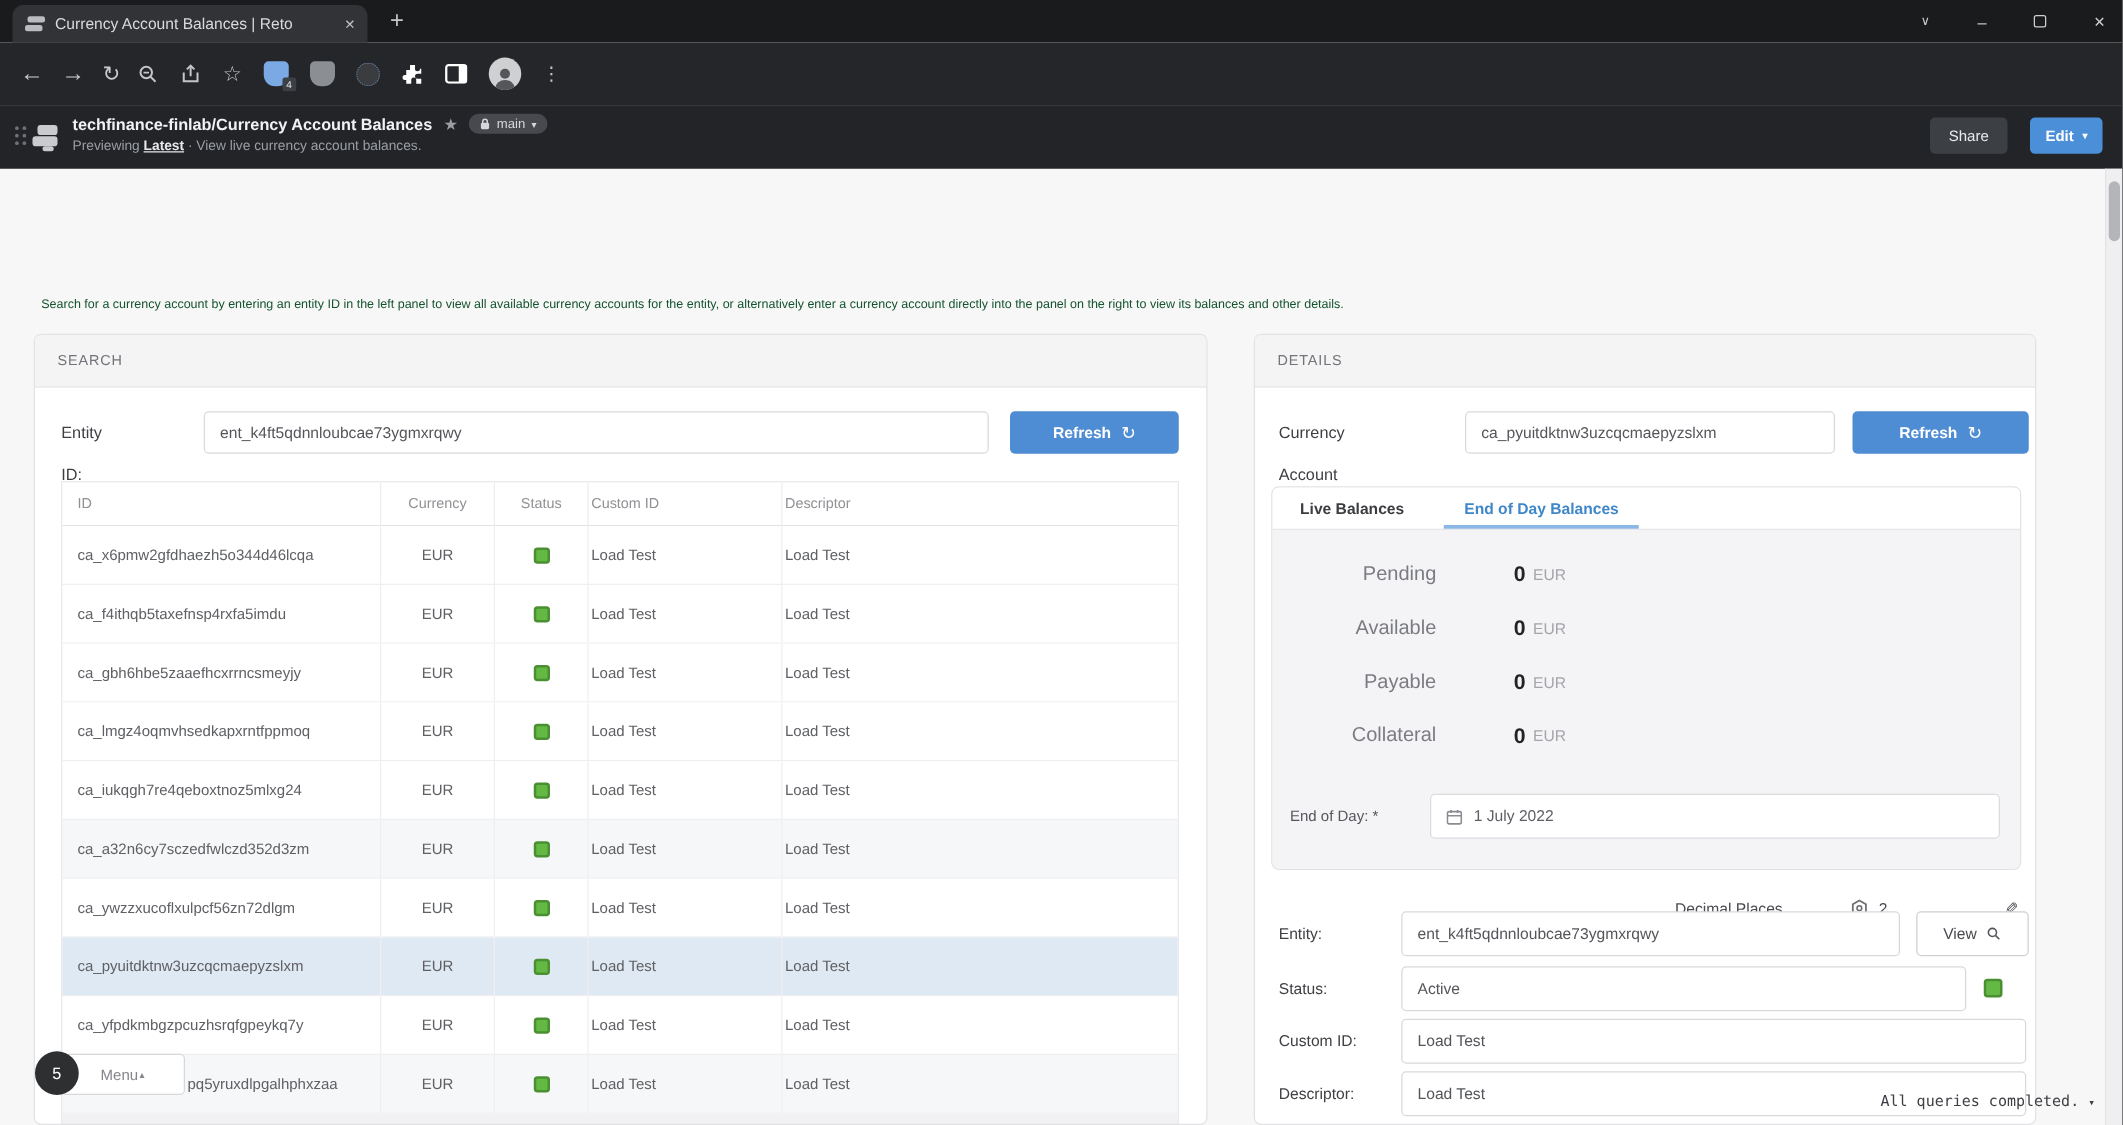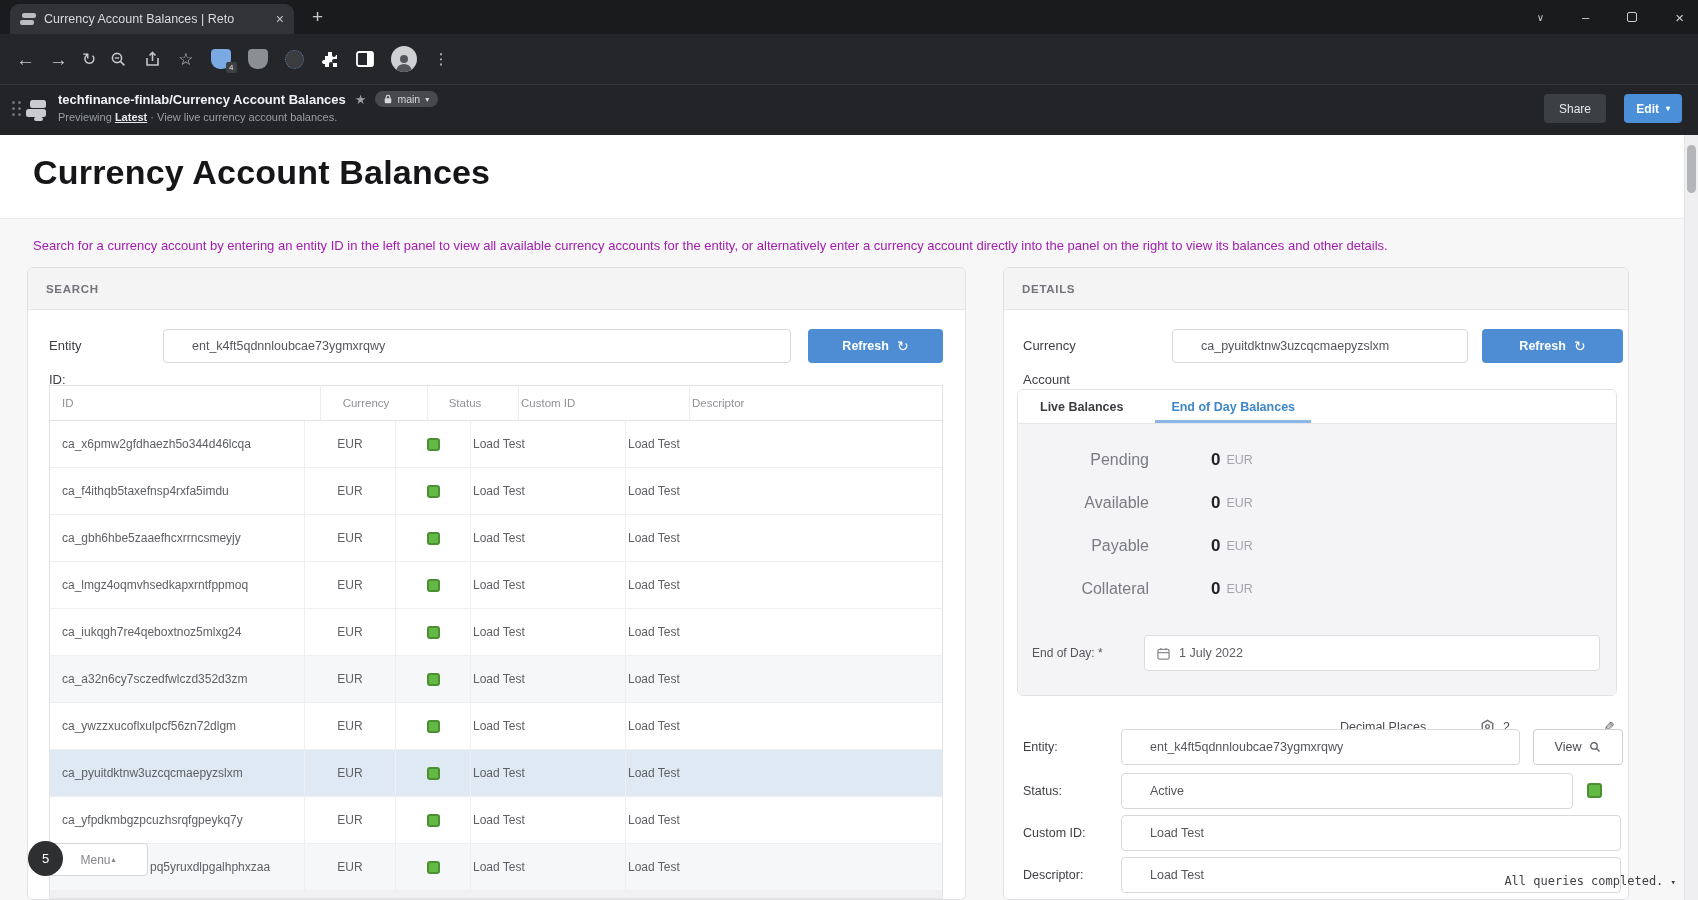--- a/index.html
+++ b/index.html
@@ -61,44 +61,44 @@
   .app-line2 .latest { color:#e8e9ea; font-weight:700; text-decoration:underline; }
   .share-btn { position:absolute; right:92px; top:9px; height:29px; background:#3c3f44; color:#e9eaeb;
                font-size:12px; border:none; border-radius:4px; padding:0 15px; }
   .edit-btn { position:absolute; right:16px; top:9px; height:29px; background:#4a8fd8; color:#fff;
               font-size:12px; font-weight:700; border:none; border-radius:4px; padding:0 12px;
               display:flex; align-items:center; gap:7px; }
 
   
   .title-band { position:absolute; top:135px; left:0; width:100%; height:84px; background:#fff; border-bottom:1px solid #ececee; }
   .page-title { margin:18px 0 0 33px; font-size:34px; font-weight:700; color:#161618; letter-spacing:.2px; }
-  .description { position:absolute; left:33px; top:238px; width:1560px; font-size:13px; color:#a21caf; }
+  .description { position:absolute; left:33px; top:238px; width:1560px; font-size:10px; color:#14532d; }
 
   .panel { position:absolute; background:#fff; border:1px solid #e2e2e5; border-radius:6px; overflow:hidden; }
   .panel-header { height:42px; background:#f4f4f5; border-bottom:1px solid #e6e6e8; display:flex; align-items:center;
-                  padding-left:18px; font-size:11.5px; font-weight:700; color:#73747a; letter-spacing:.7px; }
+                  padding-left:18px; font-size:11.5px; font-weight:400; color:#73747a; letter-spacing:.7px; }
   #search-panel  { left:27px;  top:267px; width:939px; height:633px; }
   #details-panel { left:1003px; top:267px; width:626px; height:633px; }
 
   .field-label { font-size:13px; color:#3e3f43; }
   .text-input { background:#fff; border:1px solid #d9d9dc; border-radius:4px; font-size:12.5px; color:#55565b;
-                padding:0 28px; line-height:32px; height:34px; white-space:nowrap; overflow:hidden; }
+                padding:0 12px; line-height:32px; height:34px; white-space:nowrap; overflow:hidden; }
   .btn-blue { background:#4e8cd4; color:#fff; border:none; border-radius:4px; font-size:12.5px; font-weight:700;
               display:flex; align-items:center; justify-content:center; gap:8px; }
   .refresh-glyph { font-size:14px; font-weight:400; }
 
   
   .entity-row { position:absolute; left:21px; top:61px; height:34px; }
   .entity-row .field-label { position:absolute; left:0; line-height:34px; }
   #entity-input { position:absolute; left:114px; top:0; width:628px; }
   #entity-refresh { position:absolute; left:759px; top:0; width:135px; height:34px; }
 
   .table { position:absolute; left:21px; top:117px; width:894px; border:1px solid #e3e3e6; }
   .thead, .tr { display:grid; grid-template-columns:254px 91px 75px 155px 1fr; }
-  .thead { height:35px; background:#fff; border-bottom:1px solid #e3e3e6;gap:16px; }
+  .thead { height:35px; background:#fff; border-bottom:1px solid #e3e3e6; }
   .th { font-size:11.5px; color:#909095; line-height:35px; border-left:1px solid #ededef; }
   .th:first-child { border-left:none; }
   .tr { height:47px; background:#fff; border-bottom:1px solid #efeff1; }
   .td { font-size:12px; color:#5f6064; line-height:46px; border-left:1px solid #efeff1; white-space:nowrap; overflow:hidden; }
   .td:first-child { border-left:none; }
   .pad-l { padding-left:12px; }
   .pad-l2 { padding-left:2px; }
   .center { text-align:center; }
   .c-status { display:flex; align-items:center; justify-content:center; }
   .status-sq { width:13px; height:13px; border-radius:3px; background:#64b844; border:2px solid #4a9032; }
@@ -263,23 +263,20 @@
         <span>View live currency account balances.</span>
       </div>
     </div>
     <button class="share-btn">Share</button>
     <button class="edit-btn">
       <span>Edit</span>
       <span class="caret">▾</span>
     </button>
   </div>
 
-  <div class="title-band">
-    <h1 class="page-title">Currency Account Balances</h1>
-  </div>
   <p class="description">Search for a currency account by entering an entity ID in the left panel to view all available currency accounts for the entity, or alternatively enter a currency account directly into the panel on the right to view its balances and other details.</p>
 
   <section class="panel" id="search-panel">
     <div class="panel-header">SEARCH</div>
     <div class="entity-row">
       <span class="field-label">Entity ID:</span>
       <div class="text-input" id="entity-input">ent_k4ft5qdnnloubcae73ygmxrqwy</div>
       <button class="btn-blue" id="entity-refresh">
         <span>Refresh</span>
         <span class="refresh-glyph">↻</span>

